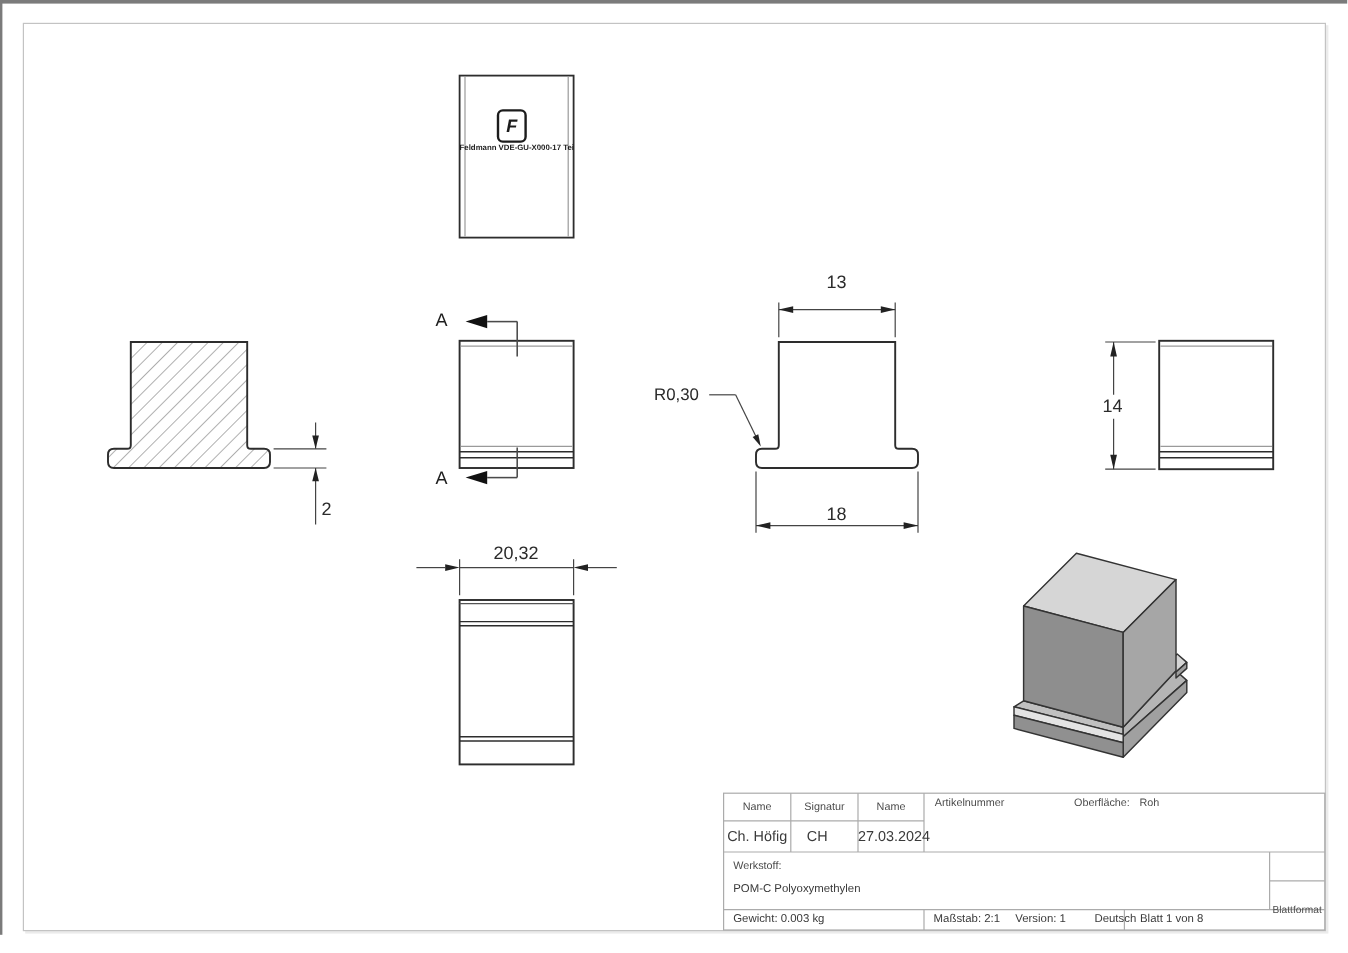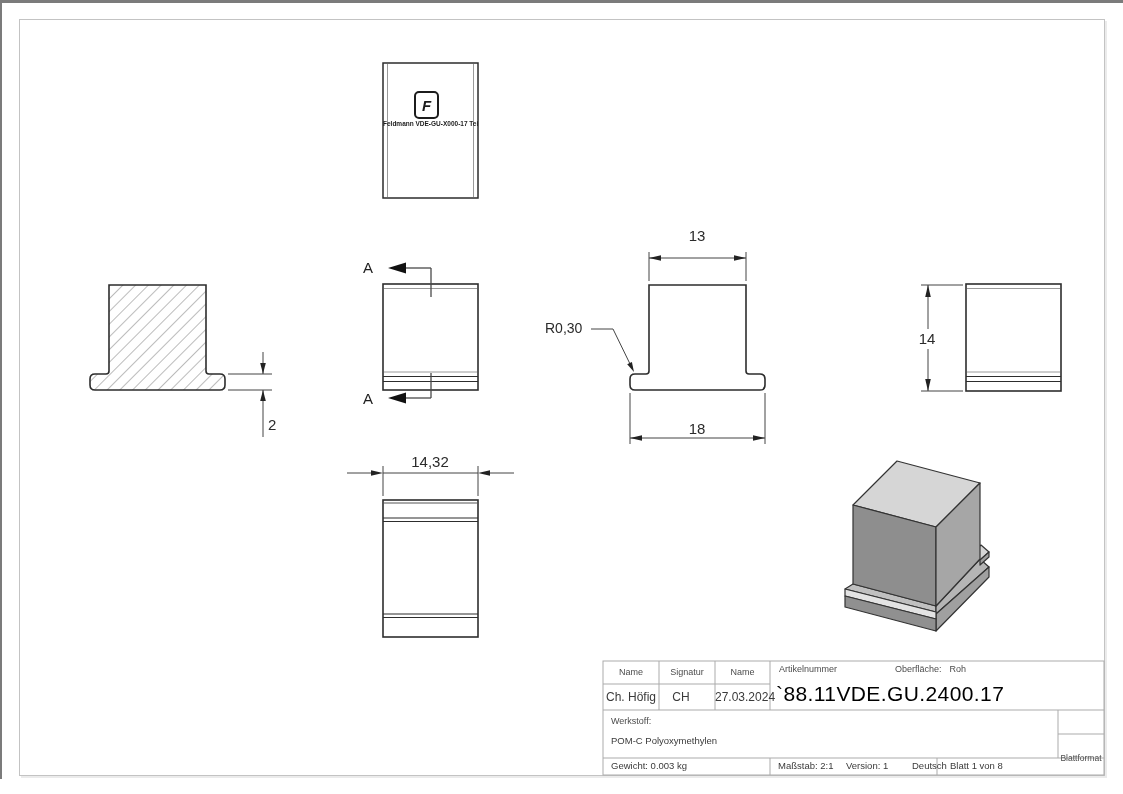--- a/index.html
+++ b/index.html
@@ -176,38 +176,37 @@
   </svg>
 
   <div class="logo-box">F</div>
   <div class="logo-caption">Feldmann VDE-GU-X000-17 Teil1</div>
 
   <div class="txt dim" style="left:268px;top:416px;">2</div>
   <div class="txt dim c" style="left:683px;top:227px;width:28px;">13</div>
   <div class="txt dim c" style="left:683px;top:420px;width:28px;">18</div>
   <div class="txt dim" style="left:545px;top:320px;font-size:14px;">R0,30</div>
   <div class="txt dim c" style="left:913px;top:330px;width:28px;">14</div>
-  <div class="txt dim c" style="left:405px;top:453px;width:50px;">14,32</div>
+  <div class="txt dim c" style="left:405px;top:453px;width:50px;">20,32</div>
 
   <div class="txt marker" style="left:363px;top:259px;">A</div>
   <div class="txt marker" style="left:363px;top:390px;">A</div>
 
   <div class="txt tb-h" style="left:603px;top:665px;width:56px;">Name</div>
   <div class="txt tb-h" style="left:659px;top:665px;width:56px;">Signatur</div>
   <div class="txt tb-h" style="left:715px;top:665px;width:55px;">Name</div>
 
   <div class="txt tb-v" style="left:603px;top:690px;width:56px;">Ch. Höfig</div>
   <div class="txt tb-v" style="left:641px;top:690px;width:80px;">CH</div>
   <div class="txt tb-v" style="left:715px;top:690px;width:55px;">27.03.2024</div>
 
   <div class="txt tb-lbl" style="left:779px;top:664px;">Artikelnummer</div>
   <div class="txt tb-lbl" style="left:895px;top:664px;">
     <span>Oberfläche:</span><span class="ob-gap"></span><span>Roh</span>
   </div>
-  <div class="txt tb-artnum" style="left:776px;top:682px;">`88.11VDE.GU.2400.17</div>
 
   <div class="txt tb-lbl" style="left:611px;top:716px;">Werkstoff:</div>
   <div class="txt tb-small" style="left:611px;top:735px;">POM-C Polyoxymethylen</div>
 
   <div class="txt tb-fmt" style="left:1058px;top:717px;width:46px;">Blattformat</div>
   <div class="txt tb-a4" style="left:1115px;top:737px;width:46px;font-family:Liberation Serif, serif;">A4</div>
 
   <div class="txt tb-small" style="left:611px;top:760px;">Gewicht: 0.003 kg</div>
   <div class="txt tb-small" style="left:778px;top:760px;">Maßstab: 2:1</div>
   <div class="txt tb-small" style="left:846px;top:760px;">Version: 1</div>

